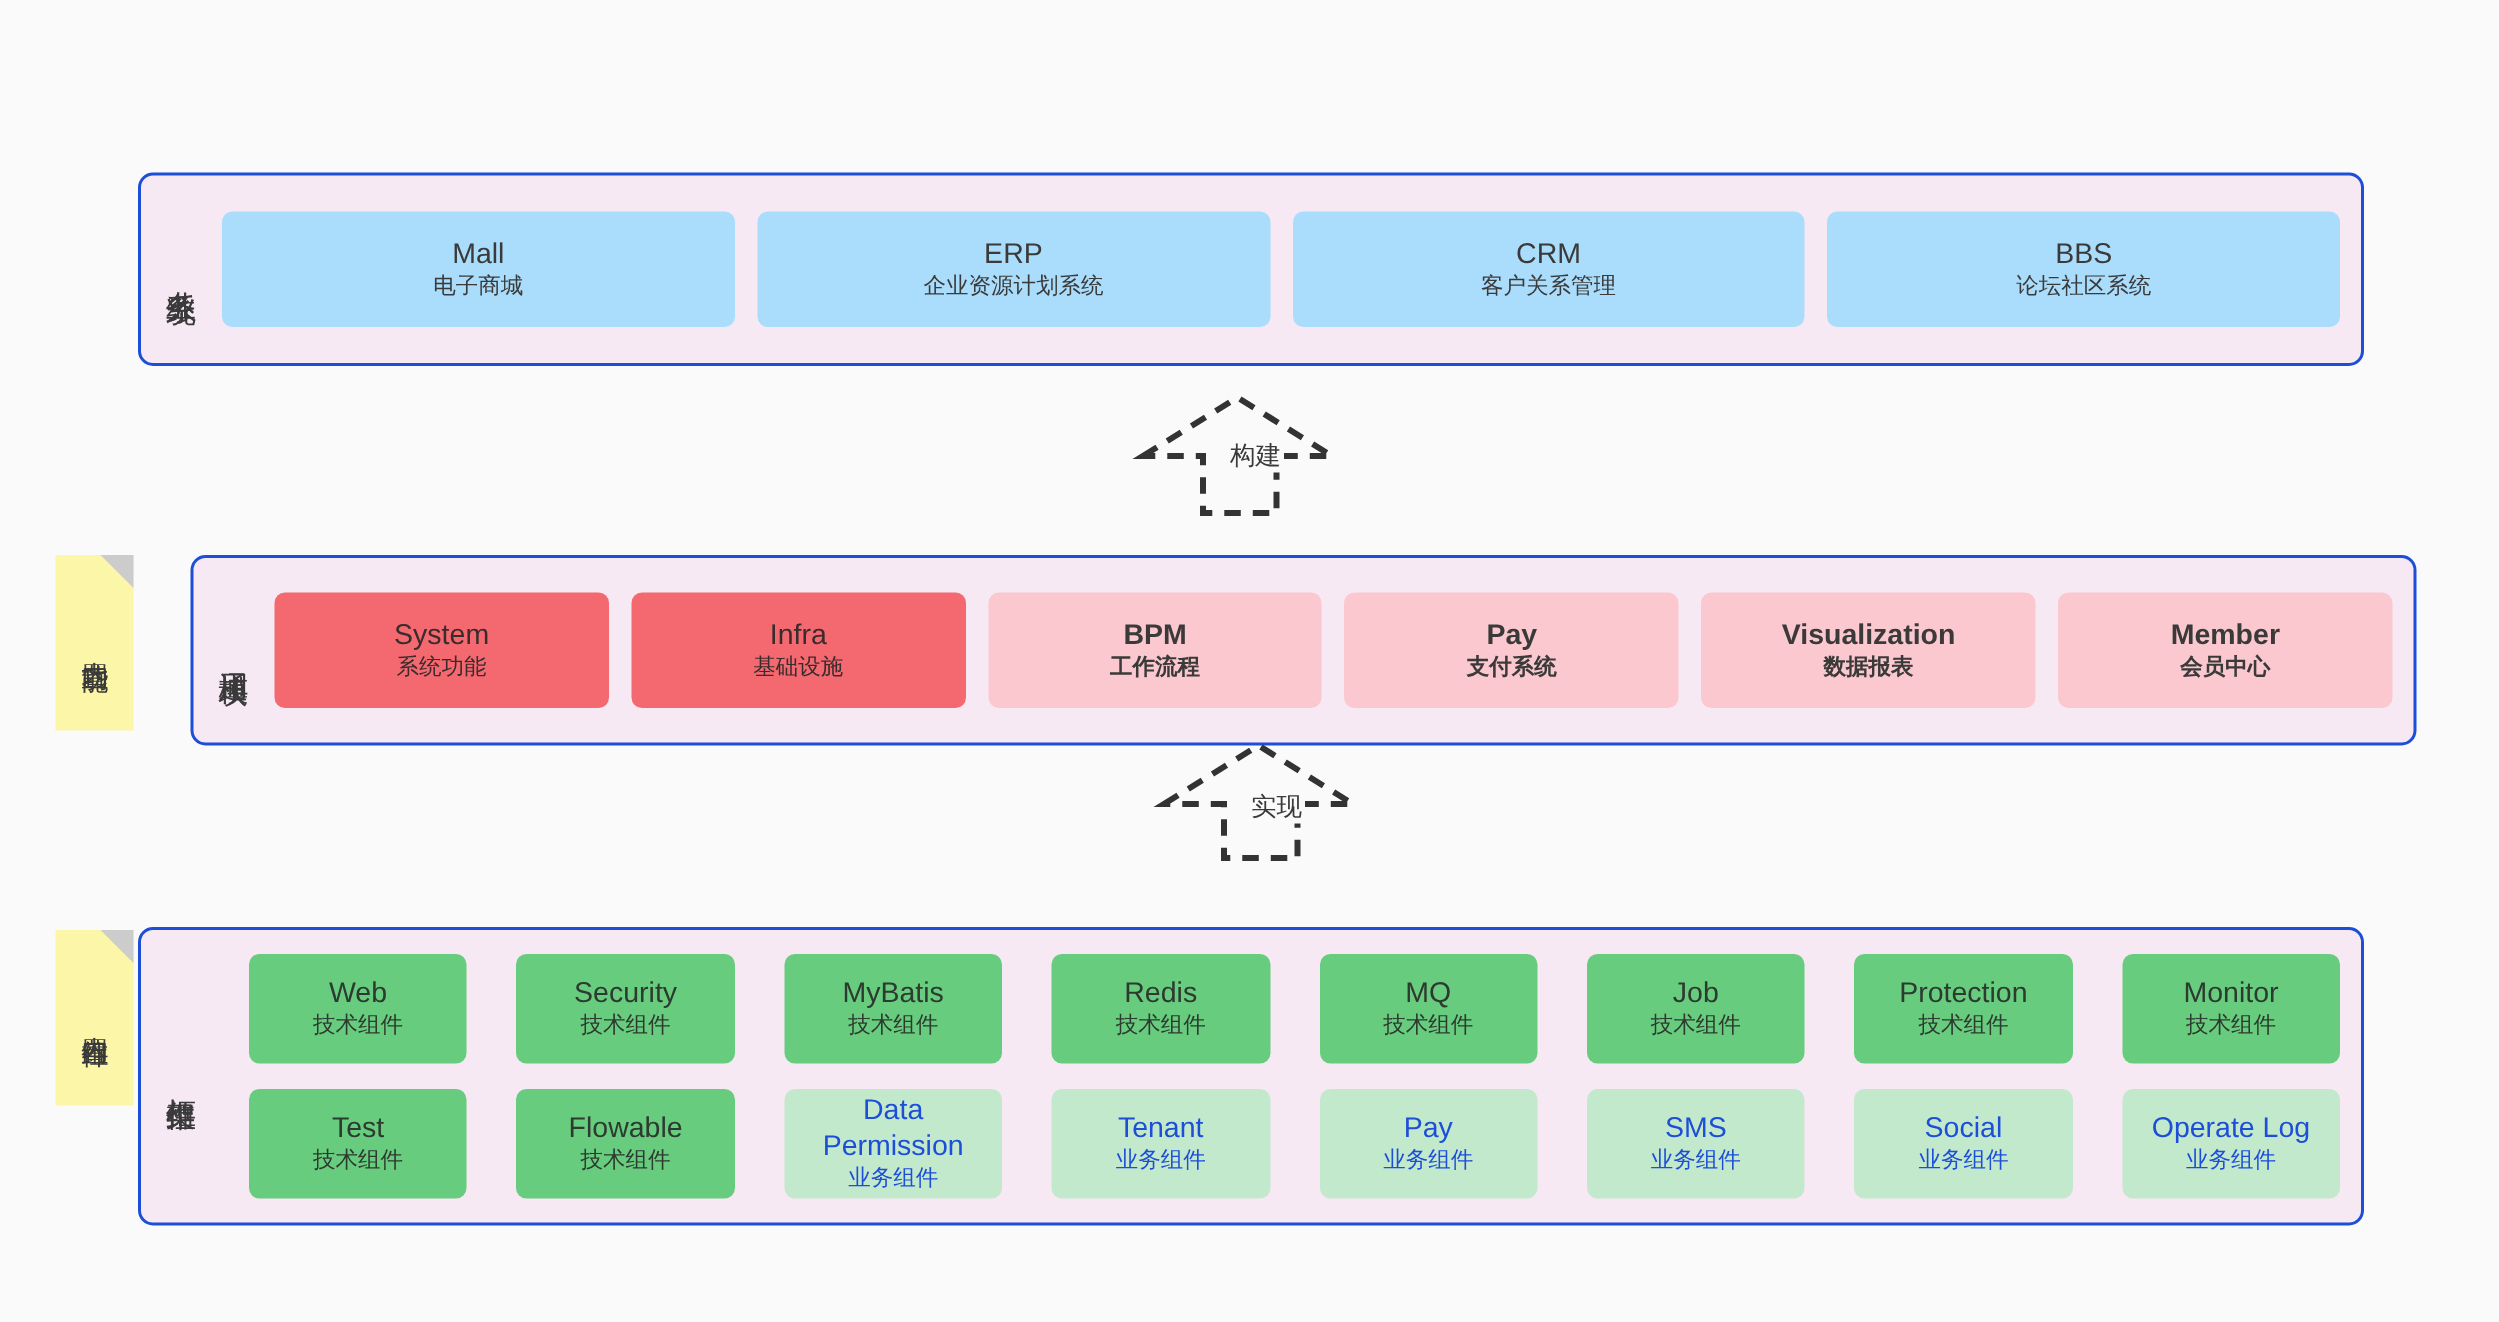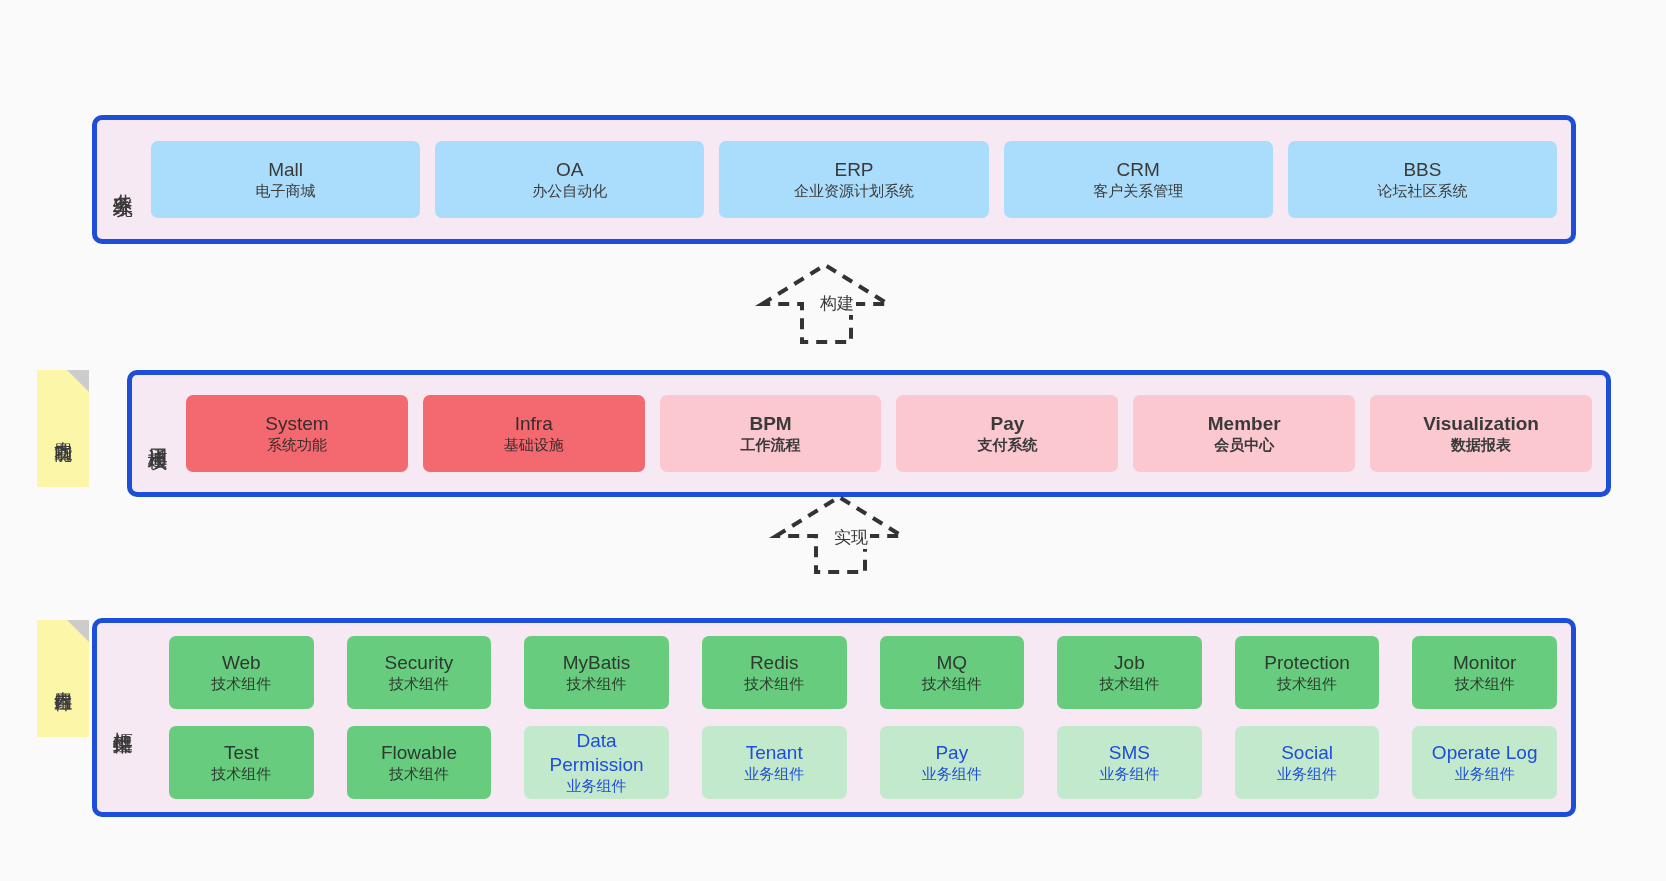--- a/index.html
+++ b/index.html
@@ -21,21 +21,21 @@
     position: absolute;
     left: 0; top: 0;
     width: 1666px;
     height: 881px;
   }
 
   
   .layer {
     position: absolute;
     background: #f7e9f3;
-    border: 5px solid #1d4ed8;
+    border: 2px solid #1d4ed8;
     border-radius: 10px;
     box-sizing: border-box;
     display: flex;
     flex-direction: row;
     align-items: stretch;
     justify-content: space-between;
   }
 
   
   .layer-label {
@@ -156,24 +156,20 @@
   <div class="layer layer-biz">
     <div class="layer-label">业务系统</div>
     <div class="layer-body">
       <div class="row">
 
         <div class="card blue">
           <span class="t1">Mall</span>
           <span class="t2">电子商城</span>
         </div>
 
-        <div class="card blue">
-          <span class="t1">OA</span>
-          <span class="t2">办公自动化</span>
-        </div>
 
         <div class="card blue">
           <span class="t1">ERP</span>
           <span class="t2">企业资源计划系统</span>
         </div>
 
         <div class="card blue">
           <span class="t1">CRM</span>
           <span class="t2">客户关系管理</span>
         </div>
@@ -219,27 +215,27 @@
           <span class="t1">BPM</span>
           <span class="t2">工作流程</span>
         </div>
 
         <div class="card pink">
           <span class="t1">Pay</span>
           <span class="t2">支付系统</span>
         </div>
 
         <div class="card pink">
+          <span class="t1">Visualization</span>
+          <span class="t2">数据报表</span>
+        </div>
+
+        <div class="card pink">
           <span class="t1">Member</span>
           <span class="t2">会员中心</span>
-        </div>
-
-        <div class="card pink">
-          <span class="t1">Visualization</span>
-          <span class="t2">数据报表</span>
         </div>
 
       </div>
     </div>
   </div>
 
   <div class="arrow arrow-impl">
     <svg width="150" height="82" viewBox="0 0 150 82" aria-hidden="true">
       <path d="M 6 42 L 69 3 L 132 42 L 95 42 L 95 78 L 46 78 L 46 42 Z" fill="none" stroke="#333333" stroke-width="4" stroke-dasharray="11,8" stroke-linejoin="miter"></path>
     </svg>

